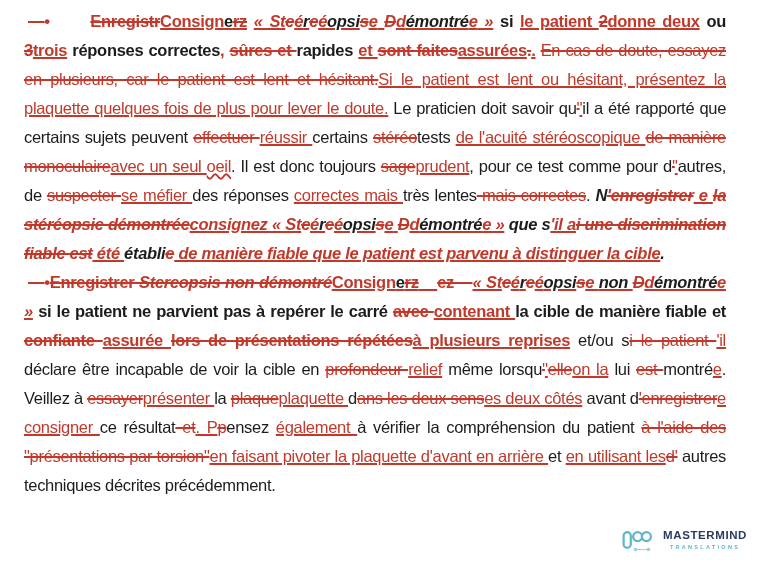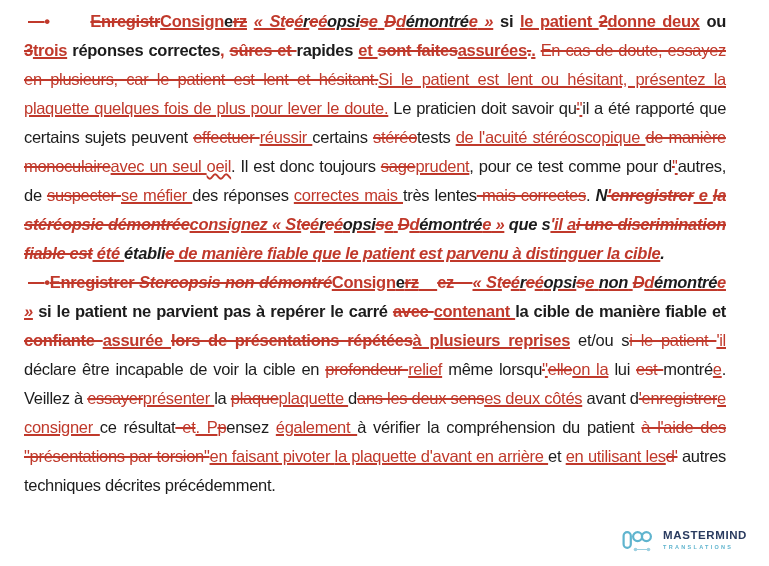--- a/index.html
+++ b/index.html
@@ -35,21 +35,21 @@
   .sq{text-decoration-line:underline;text-decoration-style:wavy;text-decoration-color:#C0392B;}
   
   .logo{
     position:absolute;
     right:22px;
     bottom:12px;
     display:flex;
     align-items:flex-start;
     gap:5px;
   }
-  .logo-text{display:flex;flex-direction:column;line-height:1;}
+  .logo-text{display:flex;flex-direction:column;line-height:1;text-align:center;}
   .logo-name{
     font-weight:bold;
     font-size:11.5px;
     color:#2A3B5F;
     letter-spacing:0.6px;
   }
   .logo-sub{
     margin-top:3px;
     font-size:5.5px;
     color:#5FB4CE;

